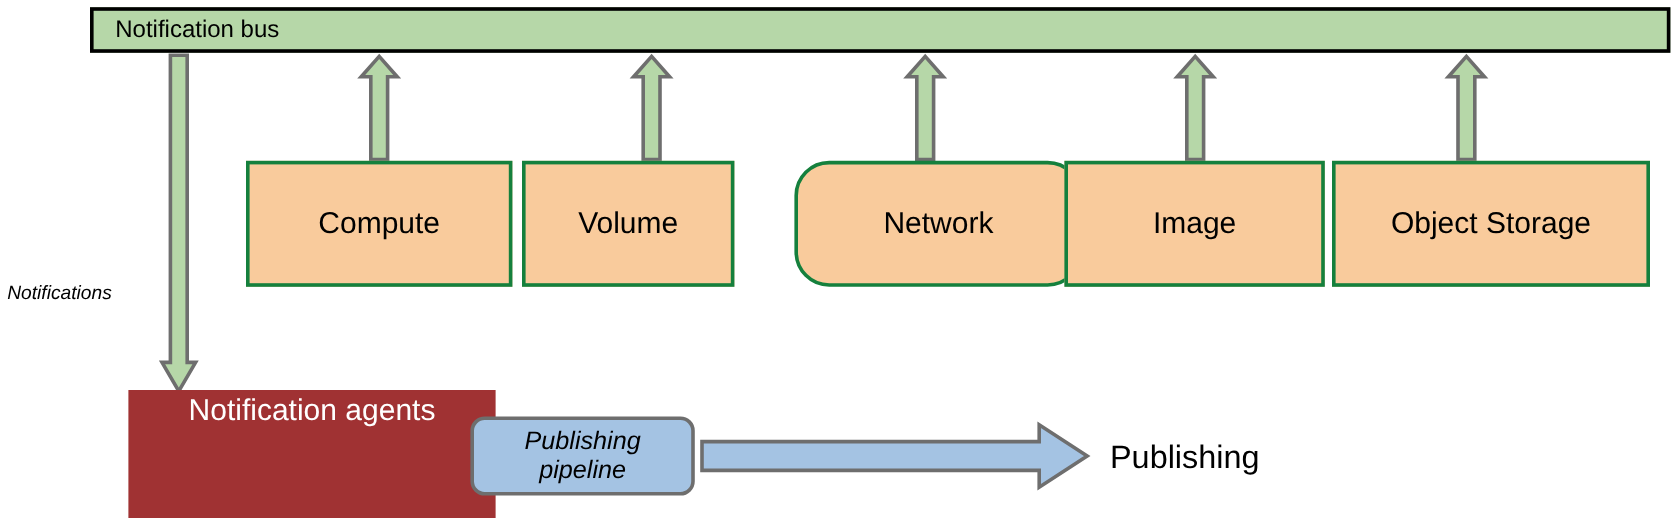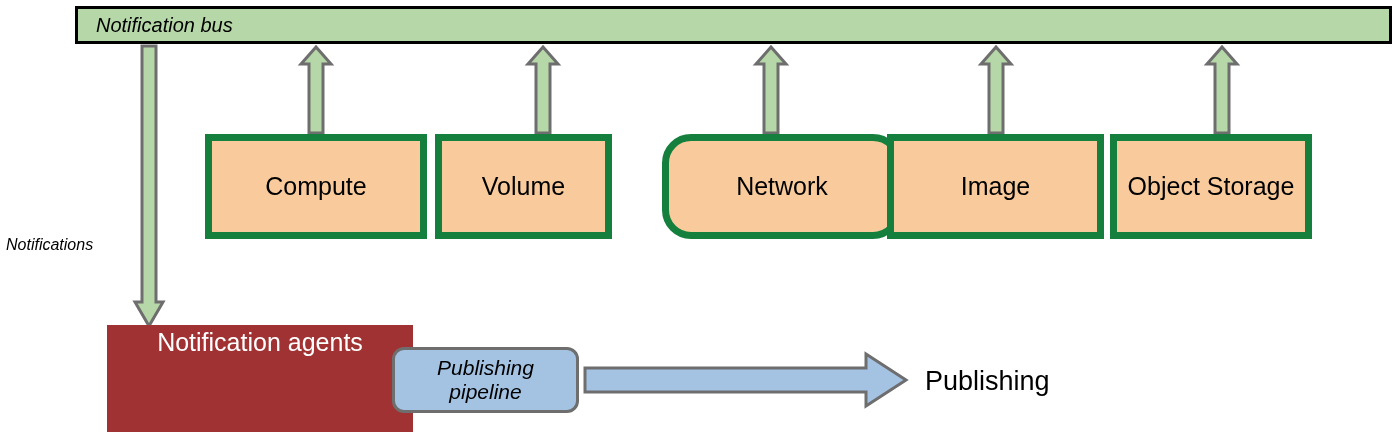--- a/index.html
+++ b/index.html
@@ -21,33 +21,32 @@
     left:75px; top:6px;
     width:1317px; height:38px;
     background:#b6d7a8;
     border:3px solid #000000;
     box-sizing:border-box;
   }
   .bus-label{
     position:absolute;
     left:18px; top:50%;
     transform:translateY(-50%);
-    font-style:italic;
     font-size:20px;
     color:#000000;
     white-space:nowrap;
   }
 
   
   .svc{
     position:absolute;
     top:134px;
     height:105px;
     background:#f9cb9c;
-    border:7px solid #15803d;
+    border:3px solid #15803d;
     box-sizing:border-box;
     display:flex;
     align-items:center;
     justify-content:center;
   }
   .svc span{
     font-size:25px;
     color:#000000;
     white-space:nowrap;
   }
@@ -169,21 +168,21 @@
   </div>
   <div class="svc" style="left:435px;width:177px;">
     <span>Volume</span>
   </div>
   <div class="svc" style="left:662px;width:240px;border-radius:29px;">
     <span>Network</span>
   </div>
   <div class="svc" style="left:887px;width:217px;">
     <span>Image</span>
   </div>
-  <div class="svc" style="left:1110px;width:202px;align-items:center;">
+  <div class="svc" style="left:1110px;width:265px;align-items:center;">
     <span>Object Storage</span>
   </div>
 
   <div class="arrow-down">
     <svg viewBox="0 0 32 284" preserveAspectRatio="none">
       <path d="M16 282 L30 258 L23 258 L23 2 L9 2 L9 258 L2 258 Z" fill="#b6d7a8" stroke="#6e6e6e" stroke-width="3" stroke-linejoin="miter"></path>
     </svg>
   </div>
   <div class="notif-label">Notifications</div>
 

